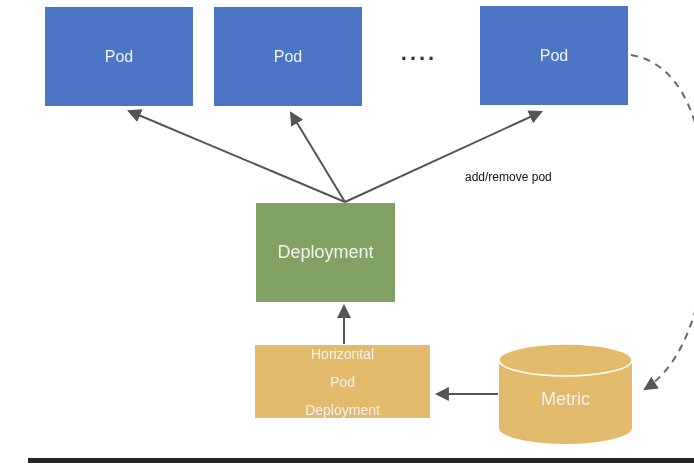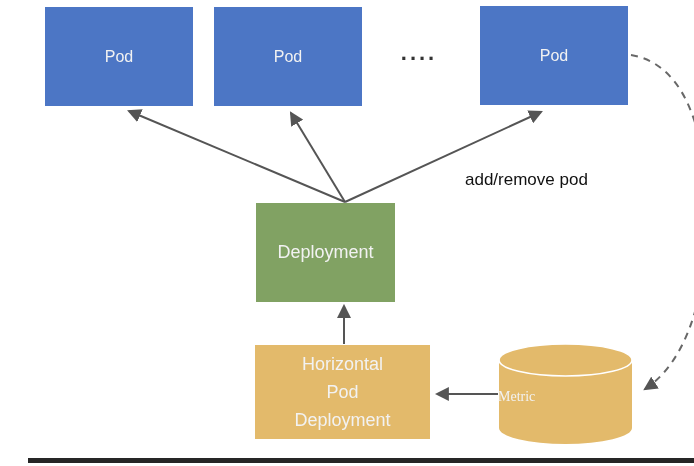--- a/index.html
+++ b/index.html
@@ -12,37 +12,37 @@
   .arrow-line{stroke:var(--arrow,#555555);stroke-width:2;fill:none;}
   .dashed-line{stroke:var(--dashed,#686868);stroke-width:2;fill:none;stroke-dasharray:7 6;}
   .ah-fill{fill:var(--arrow,#555555);}
   .node{
     position:absolute;display:flex;align-items:center;justify-content:center;
     color:var(--box_text,#f2f2f2);text-align:center;
   }
   .pod{background:var(--pod,#4c76c5);width:148px;height:99px;font-size:16px;}
   .deployment{background:var(--deployment,#81a263);left:228px;top:203px;width:139px;height:99px;font-size:18px;}
   .hpa{
-    background:var(--hpa,#e3ba6b);left:227px;top:345px;width:175px;height:94px;
-    font-size:18px;line-height:28px;flex-direction:column;
+    background:var(--hpa,#e3ba6b);left:227px;top:345px;width:175px;height:73px;
+    font-size:14px;line-height:28px;flex-direction:column;
   }
   .dots{
     position:absolute;left:369px;top:42px;width:44px;
     font-size:22px;line-height:22px;font-weight:bold;letter-spacing:3px;
     color:#333333;text-align:center;white-space:nowrap;
   }
   .annotation{
     position:absolute;left:437px;top:170px;width:170px;
-    font-size:17px;color:var(--annotation,#111111);white-space:nowrap;
+    font-size:12px;color:var(--annotation,#111111);white-space:nowrap;
   }
   .cylinder{position:absolute;left:470px;top:343px;width:135px;height:102px;}
   .cyl-shape{position:absolute;left:0;top:0;}
   .cyl-label{
-    position:absolute;left:0;top:46px;width:135px;text-align:left;
-    font-size:14px;color:var(--box_text,#f2f2f2);font-family:Liberation Serif, serif;
+    position:absolute;left:0;top:46px;width:135px;text-align:center;
+    font-size:18px;color:var(--box_text,#f2f2f2);
   }
   .bottom-bar{position:absolute;left:0;top:458px;width:694px;height:5px;background:var(--bottom_bar,#262626);}
 </style>
 </head>
 <body>
 
 <div class="canvas">
 
   <svg class="arrows" viewBox="0 0 694 466">
     <defs>

